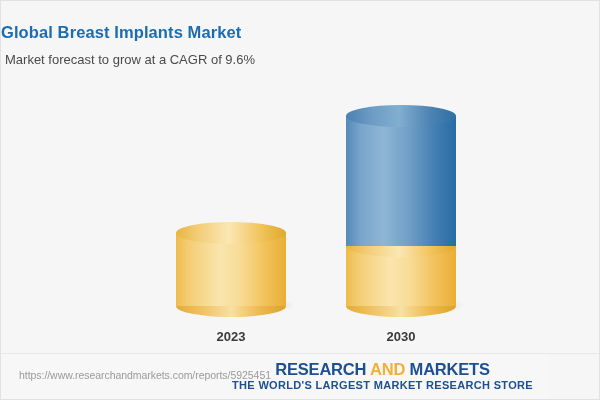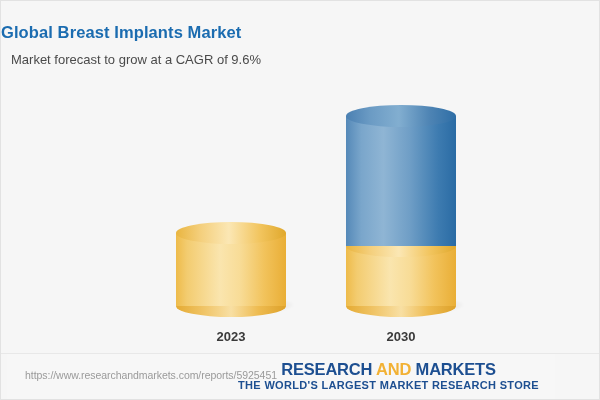--- a/index.html
+++ b/index.html
@@ -37,21 +37,21 @@
     font-size: 16.5px;
     font-weight: bold;
     color: #1b6cb0;
     letter-spacing: 0.1px;
     margin: 0;
     line-height: 22px;
   }
   .chart-subtitle {
     font-size: 13px;
     color: #4a4a4a;
-    margin: 8px 0 0 10px;
+    margin: 8px 0 0 4px;
     line-height: 18px;
     font-weight: normal;
   }
 
   
   .plot {
     position: absolute;
     left: 0;
     top: 85px;
     width: 600px;
@@ -207,21 +207,20 @@
     height: 1px;
     background: #e8e8e8;
   }
   .footer {
     position: absolute;
     left: 0;
     top: 353px;
     width: 548px;
     height: 46px;
     background: #f7f7f7;
-    margin-left: 6px;
   }
   .source-url {
     position: absolute;
     left: 18px;
     top: 15px;
     font-size: 10.5px;
     color: #9a9a9a;
     letter-spacing: -0.05px;
   }
   .logo {

